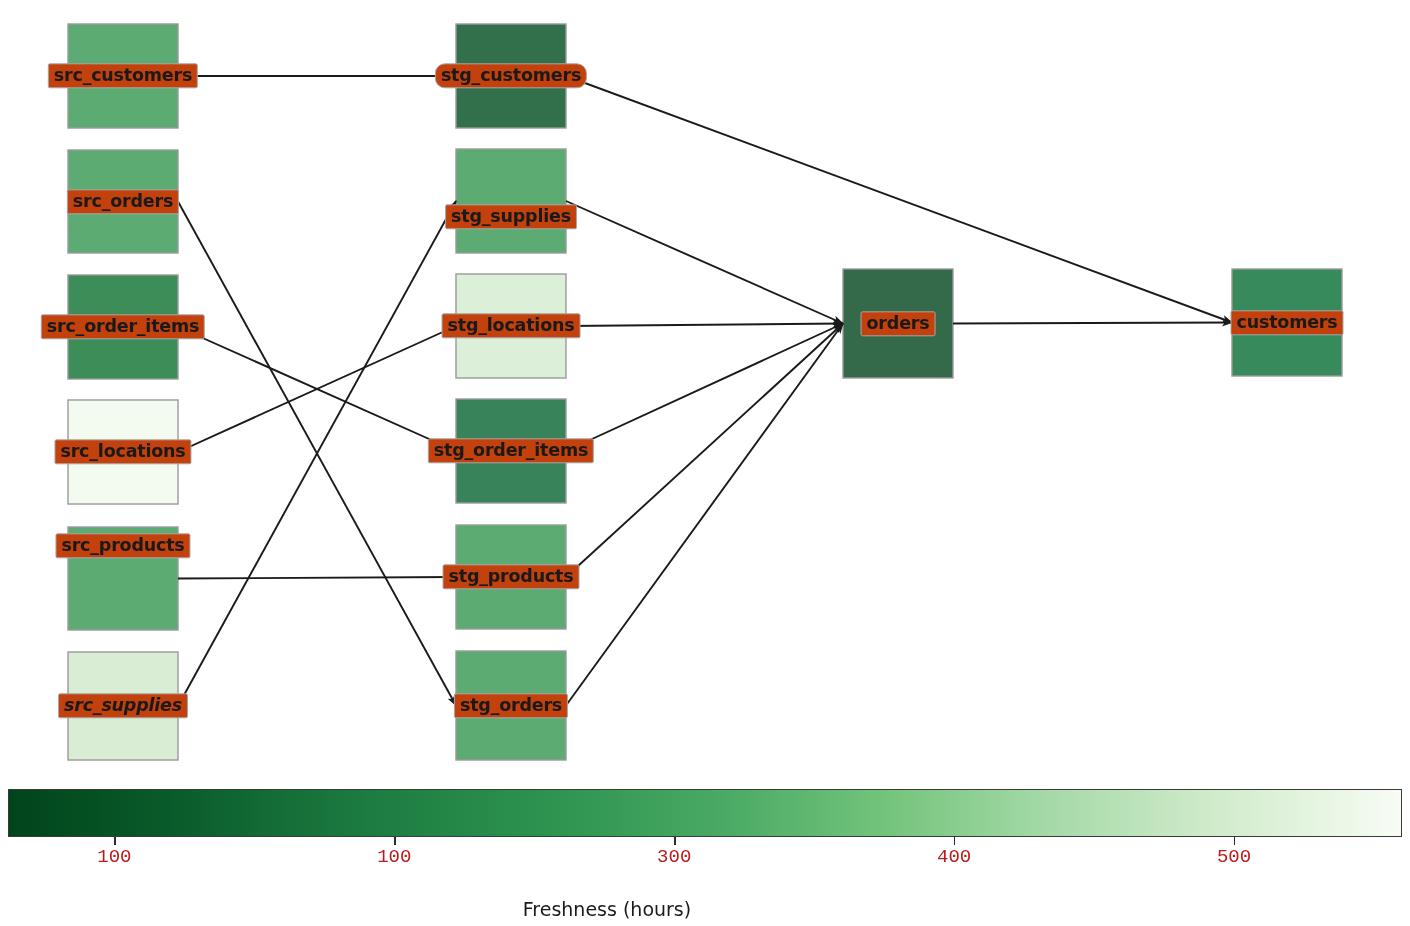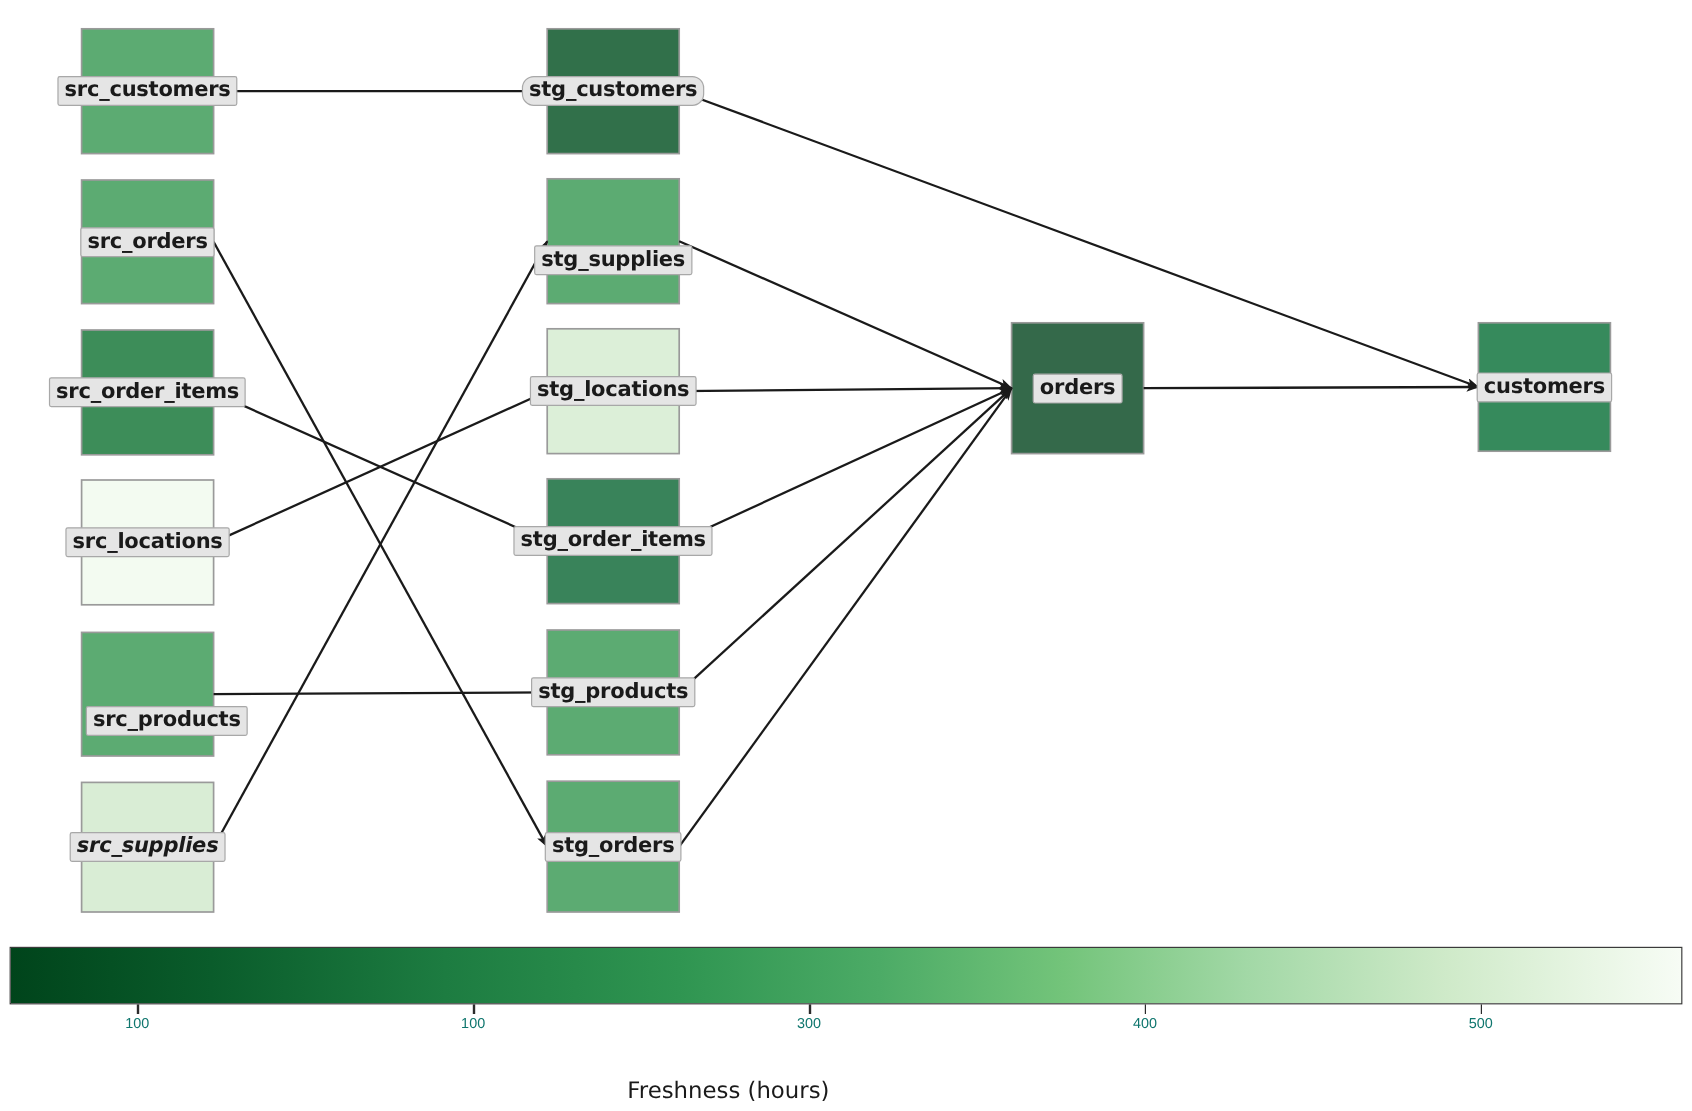--- a/index.html
+++ b/index.html
@@ -2,38 +2,38 @@
 <html><head>
 <meta charset="utf-8">
 <style>
   html,body{margin:0;padding:0;background:#ffffff;}
   body{width:1410px;height:926px;font-family:"DejaVu Sans",sans-serif;overflow:hidden;}
   #stage{position:relative;width:1410px;height:926px;background:#ffffff;}
   #graph-svg{position:absolute;left:0;top:0;width:1410px;height:926px;}
   .node-label{
     position:absolute;
     transform:translate(-50%,-50%);
-    background:#e5e5e5;
+    background:#c2410c;
     border:1.4px solid #a8a8a8;
     border-radius:2px;
     padding:2px 5px 3px 5px;
     font-family:"DejaVu Sans",sans-serif;
     font-weight:bold;
     font-size:17.5px;
     line-height:1.05;
     color:#1a1a1a;
     white-space:nowrap;
     letter-spacing:-0.2px;
   }
   .cbar-wrap{position:absolute;left:8px;top:789px;width:1394px;height:48px;
     border:1.3px solid #3a3a3a;box-sizing:border-box;}
   .cbar-grad{width:100%;height:100%;}
   .cbar-tick{position:absolute;width:1.3px;height:8px;background:#2b2b2b;top:837px;}
   .cbar-ticklabel{position:absolute;transform:translateX(-50%);top:846px;
-    font-family:Liberation Sans, sans-serif;font-size:12px;color:#0f766e;}
+    font-family:Liberation Mono, monospace;font-size:19px;color:#b91c1c;}
   .cbar-title{position:absolute;top:898px;left:0;width:1214px;text-align:center;
     font-family:"DejaVu Sans",sans-serif;font-size:19px;color:#1a1a1a;}
 </style>
 </head>
 <body>
 
 <div id="stage">
 
   <svg id="graph-svg" viewBox="0 0 1410 926" preserveAspectRatio="none">
     <defs>
@@ -84,21 +84,21 @@
         <line x1="566" y1="705.5" x2="843" y2="323.5" stroke="#1a1a1a" stroke-width="1.9" marker-end="url(#arrowhead)"></line>
         <line x1="953" y1="323.5" x2="1232" y2="322.5" stroke="#1a1a1a" stroke-width="1.9" marker-end="url(#arrowhead)"></line>
       </g>
   </svg>
 
   <div id="labels-layer">
       <div class="node-label" style="left: 123px; top: 76px;">src_customers</div>
       <div class="node-label" style="left: 123px; top: 201.5px;">src_orders</div>
       <div class="node-label" style="left: 123px; top: 327px;">src_order_items</div>
       <div class="node-label" style="left: 123px; top: 452px;">src_locations</div>
-      <div class="node-label" style="left: 123px; top: 601px; margin-left: 16px;">src_products</div>
+      <div class="node-label" style="left: 123px; top: 546px;">src_products</div>
       <div class="node-label" style="left: 123px; top: 706px; font-style: italic;">src_supplies</div>
       <div class="node-label" style="left: 511px; top: 76px; border-radius: 10px;">stg_customers</div>
       <div class="node-label" style="left: 511px; top: 201px; margin-top: 16px;">stg_supplies</div>
       <div class="node-label" style="left: 511px; top: 326px;">stg_locations</div>
       <div class="node-label" style="left: 511px; top: 451px;">stg_order_items</div>
       <div class="node-label" style="left: 511px; top: 577px;">stg_products</div>
       <div class="node-label" style="left: 511px; top: 705.5px;">stg_orders</div>
       <div class="node-label" style="left: 898px; top: 323.5px;">orders</div>
       <div class="node-label" style="left: 1287px; top: 322.5px;">customers</div>
     </div>

